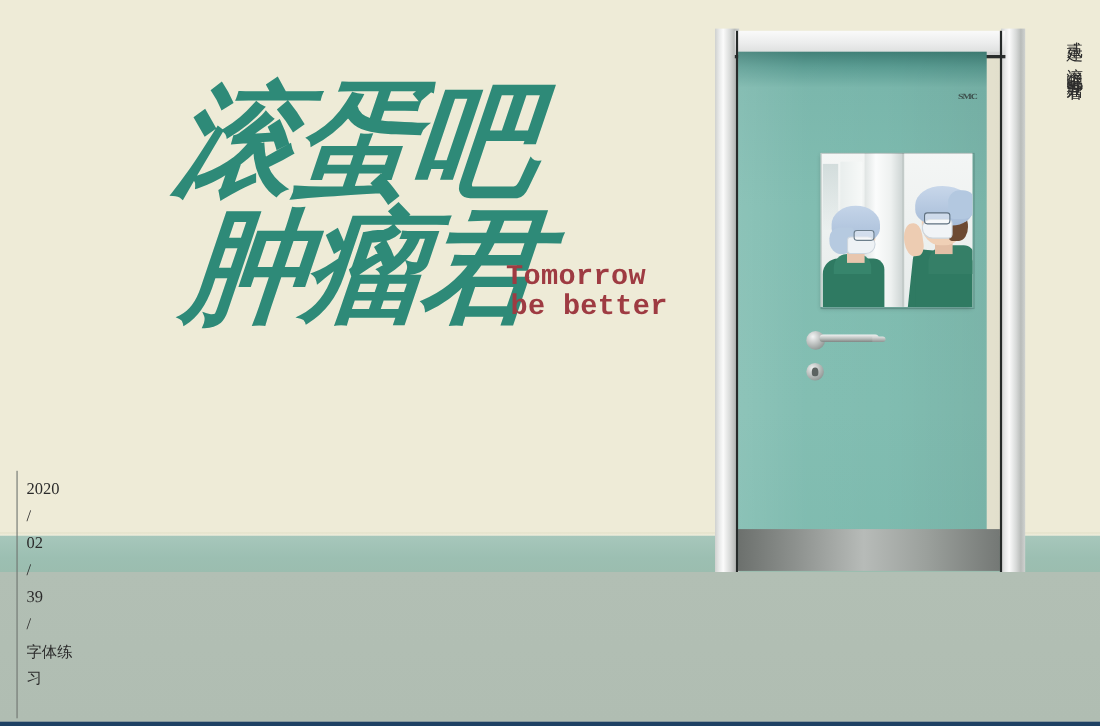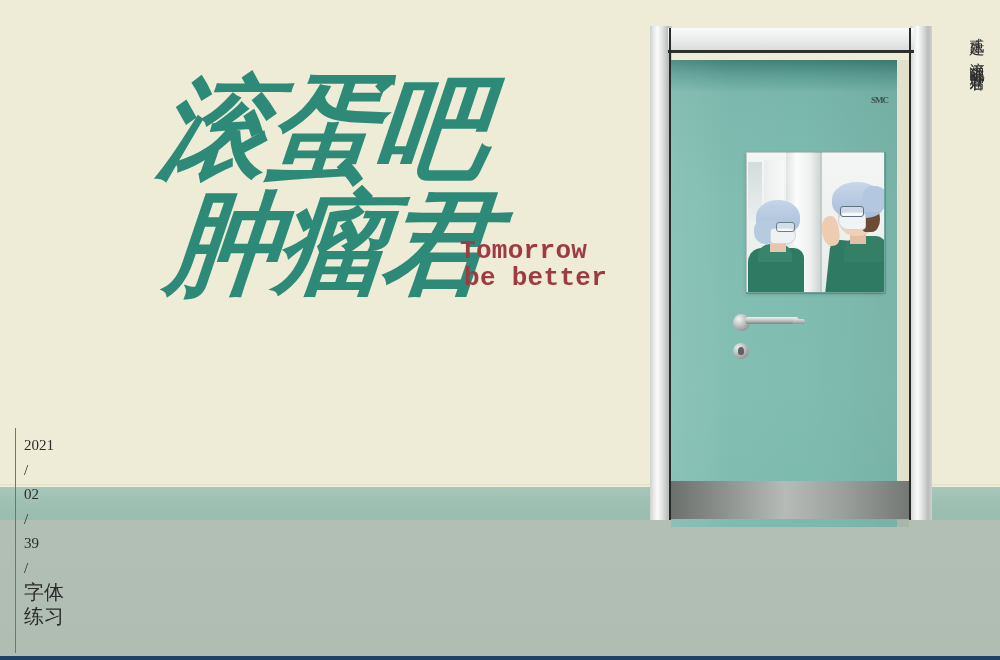--- a/index.html
+++ b/index.html
@@ -88,21 +88,21 @@
   }
   .door-gap-right {
     position: absolute;
     left: 259px; top: 2px;
     width: 2px; height: 492px;
     background: #262b2a;
   }
 
   .door-panel {
     position: absolute;
-    left: 21px; top: 34px;
+    left: 21px; top: 21px;
     width: 226px; height: 467px;
     background: linear-gradient(to bottom,
       #3f7f76 0%, #5a9c92 3%, #79b6ab 7%,
       #7fbcb0 30%, #81bdb1 70%, #7dbaae 100%);
   }
   .door-shine {
     position: absolute;
     left: 0; top: 0;
     width: 238px; height: 467px;
     background: linear-gradient(to right,
@@ -402,21 +402,21 @@
     position: absolute;
     left: 24px; top: 433px;
     width: 46px;
     color: #2b2b2b;
     font-family: "Liberation Serif", serif;
     font-size: 15px;
     line-height: 24.5px;
   }
   .date-block .cjk {
     font-family: Liberation Sans, sans-serif;
-    font-size: 20px;
+    font-size: 14px;
     line-height: 24px;
   }
 
   
   .credit {
     position: absolute;
     right: 14px; top: 26px;
     writing-mode: vertical-rl;
     text-orientation: upright;
     color: #2c2c2c;
@@ -493,21 +493,21 @@
     <div class="cal-line l2">肿瘤君</div>
   </div>
 
   <div class="tagline">
     <div class="t1">Tomorrow</div>
     <div class="t3">be better</div>
   </div>
 
   <div class="date-rule"></div>
   <div class="date-block">
-    <div>2021</div>
+    <div>2020</div>
     <div>/</div>
     <div>02</div>
     <div>/</div>
     <div>39</div>
     <div>/</div>
     <div class="cjk">字体练习</div>
   </div>
 
   <div class="credit">贰建：滚蛋吧肿瘤君</div>
 

